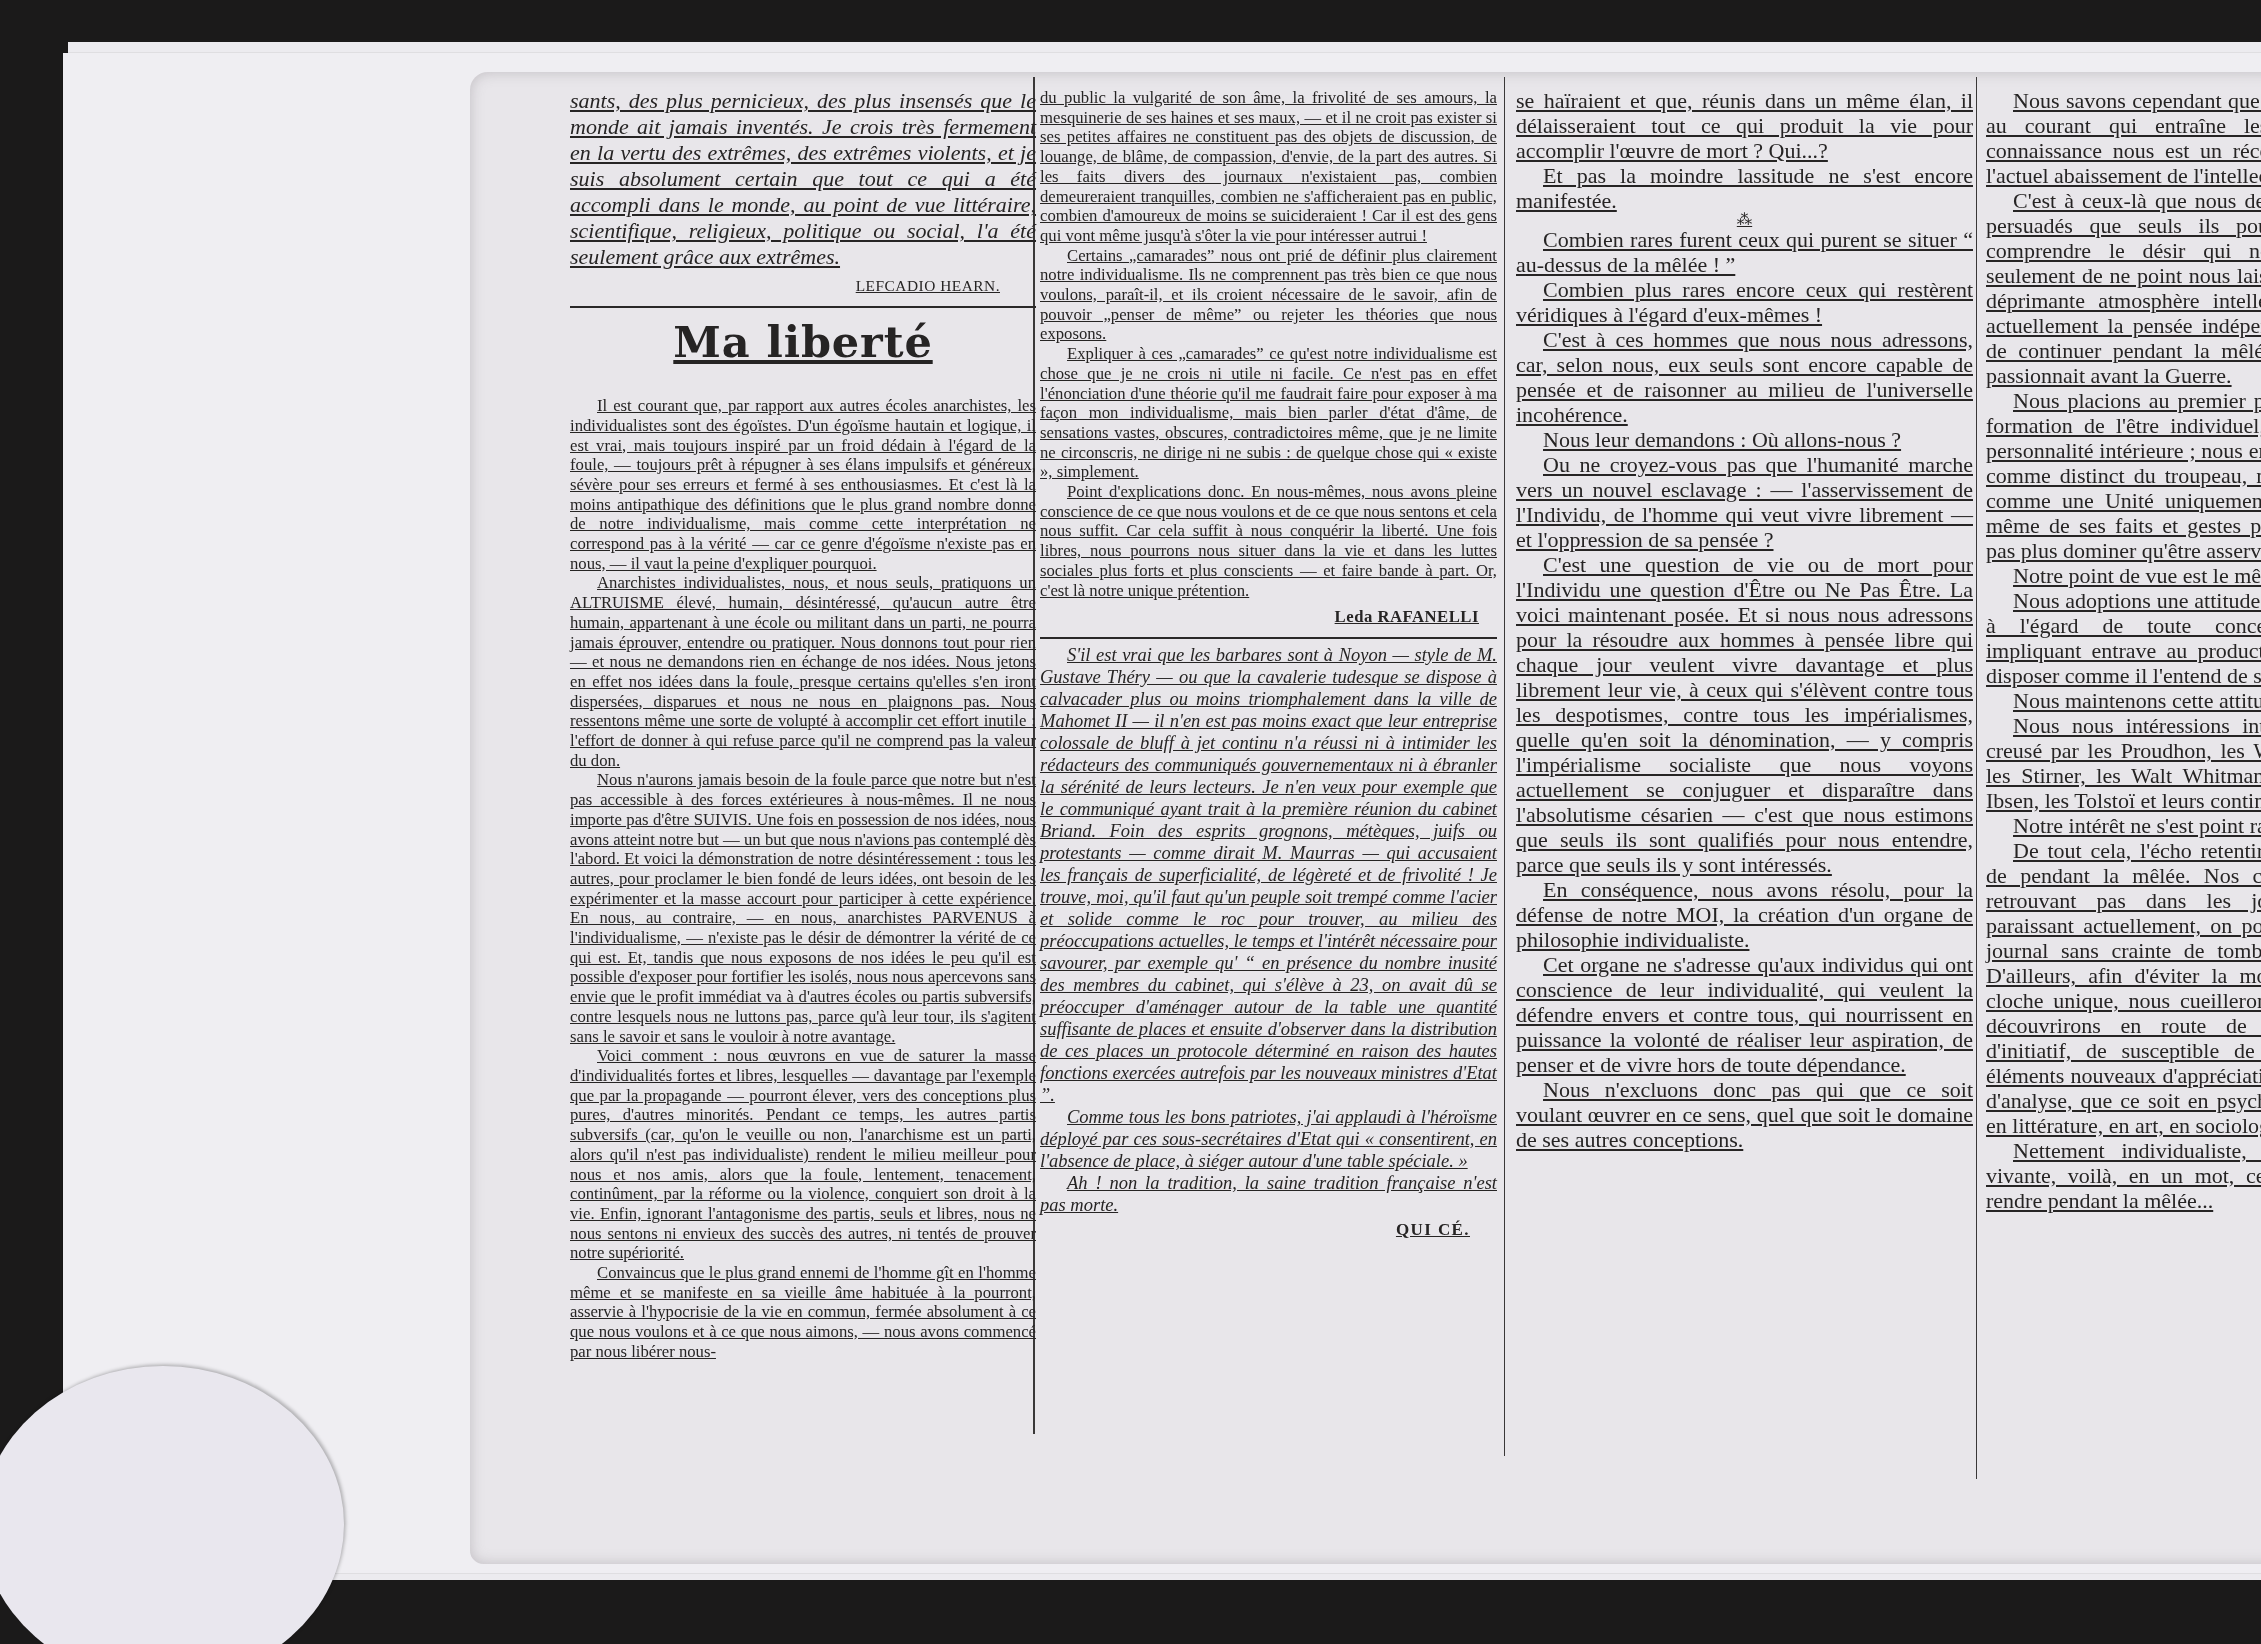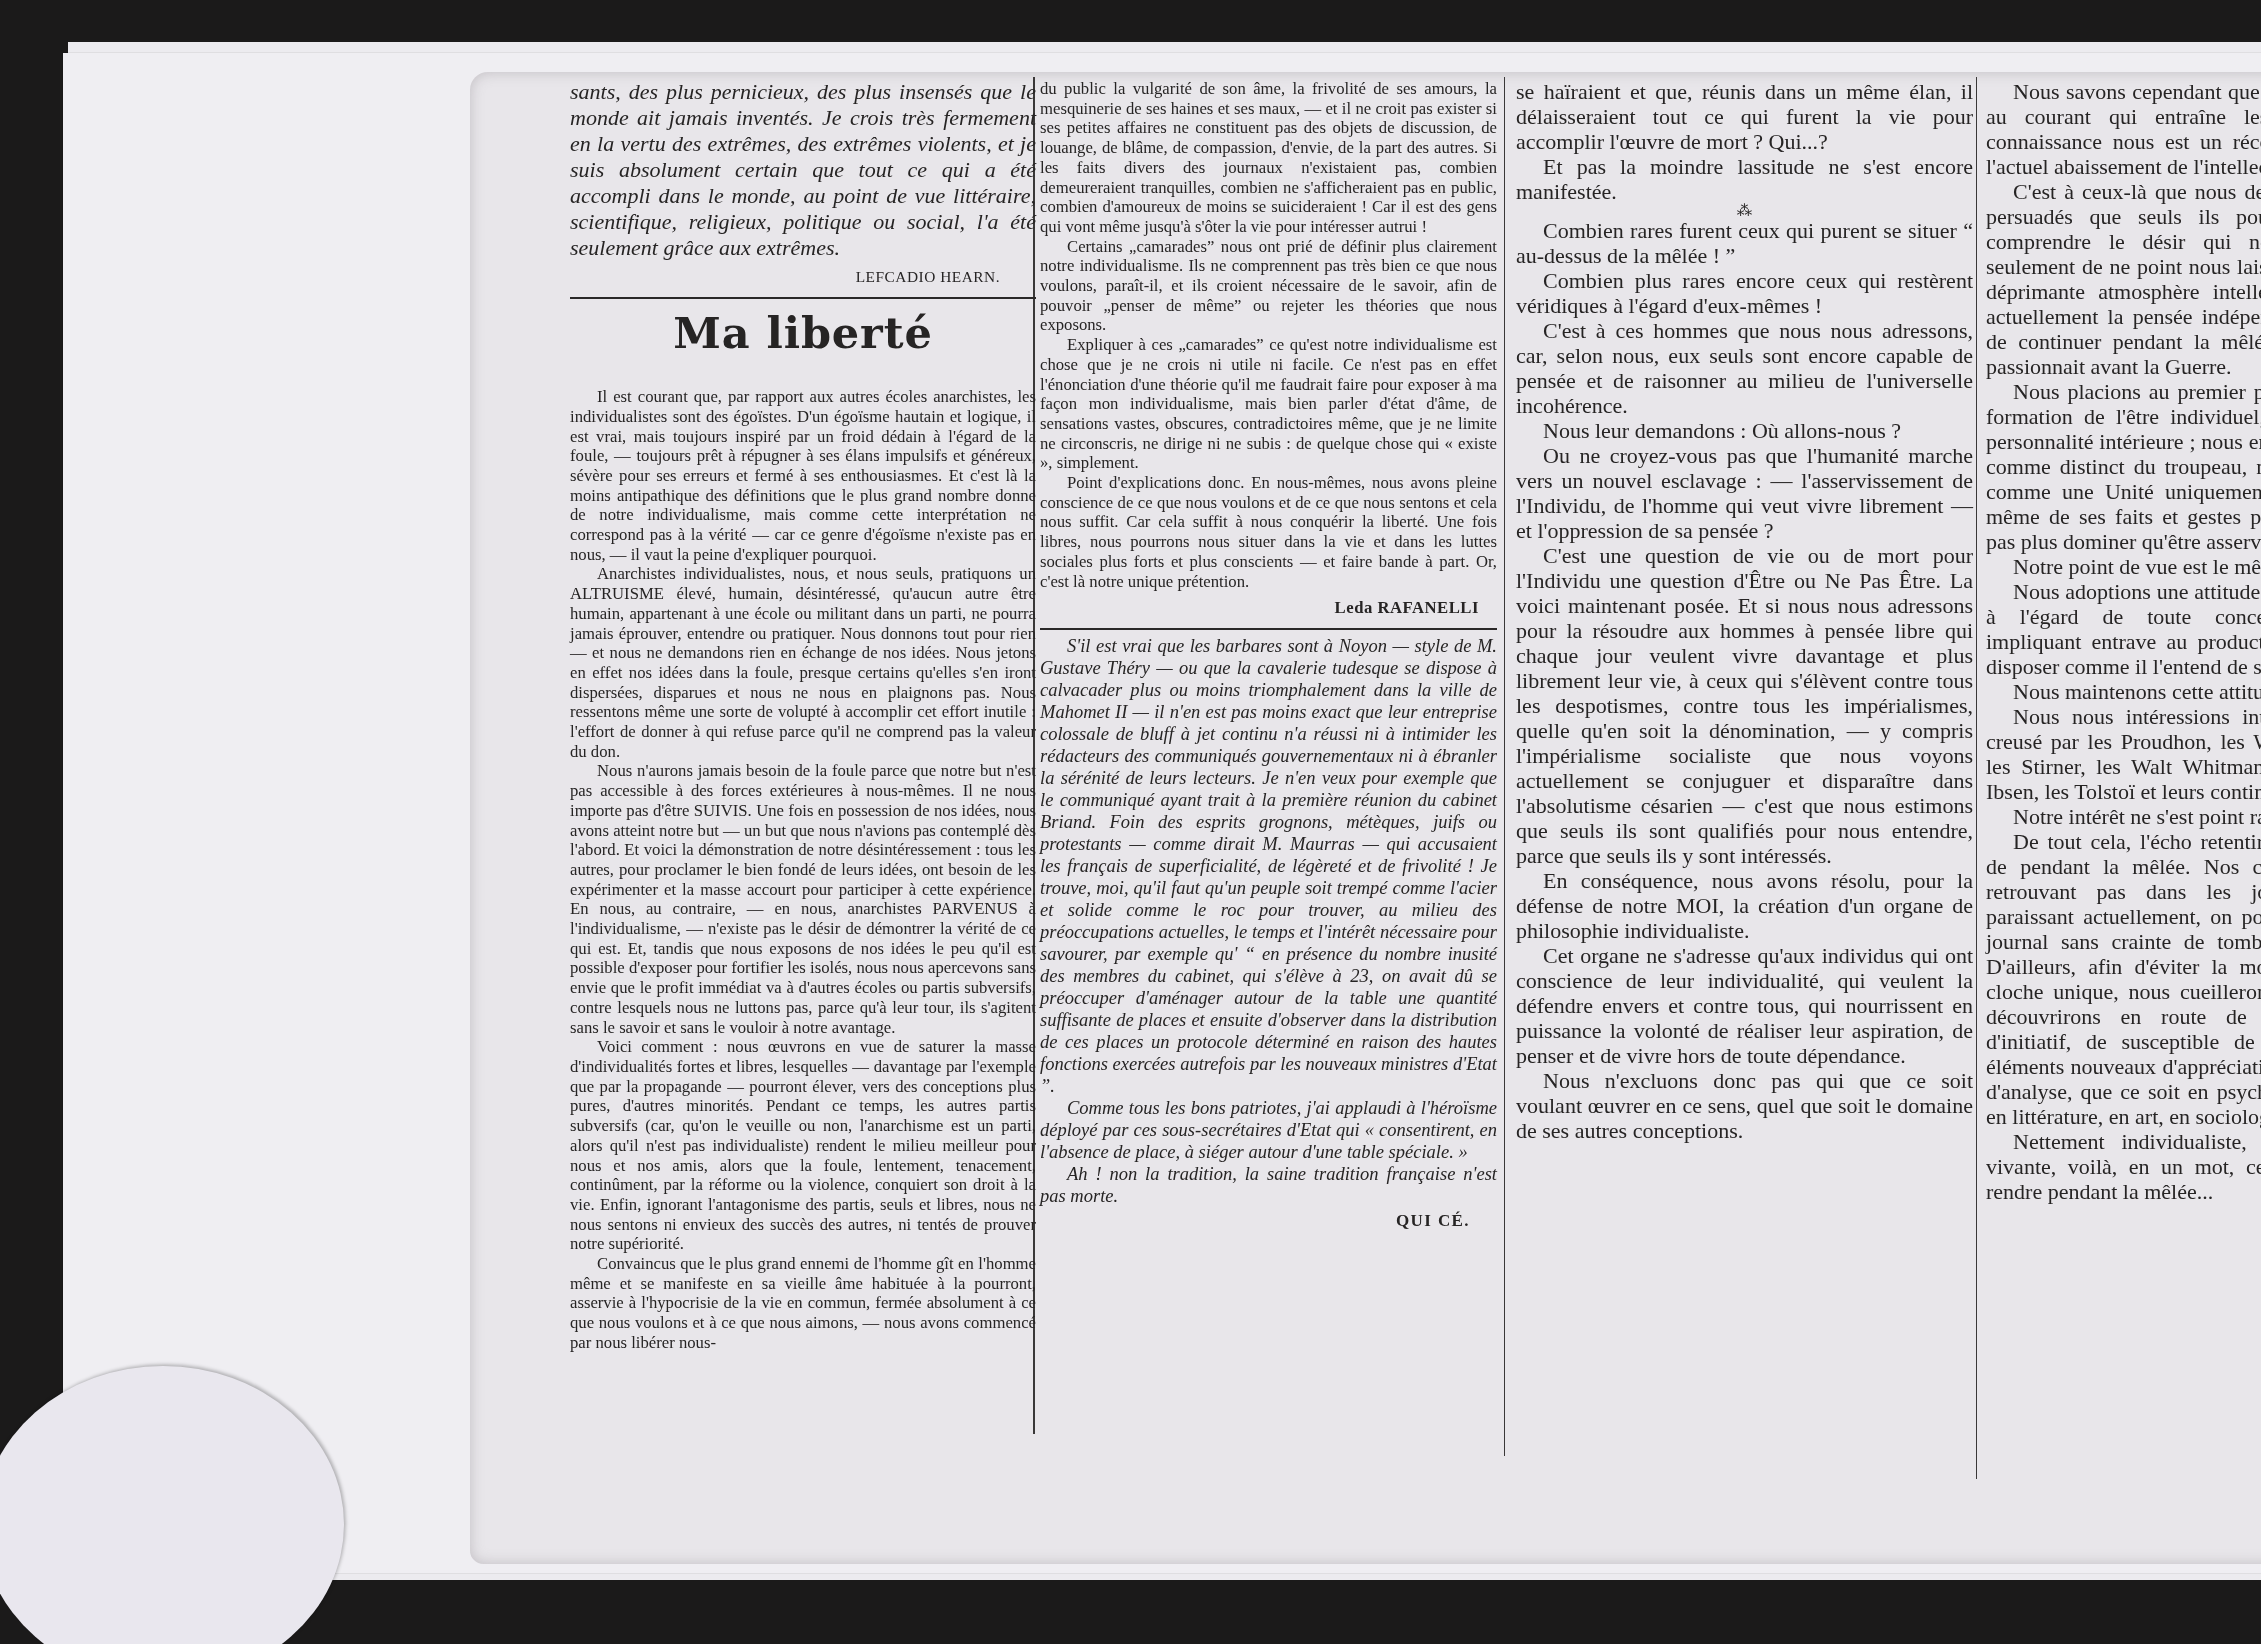--- a/index.html
+++ b/index.html
@@ -1,21 +1,21 @@
 <!DOCTYPE html>
 <html style="font-size:7.2px"><head>
 <meta charset="utf-8">
 <style>
   html,body{margin:0;padding:0;}
   body{width:2633px;height:1645px;background:#1b1a1a;position:relative;overflow:hidden;font-family:"Liberation Serif","DejaVu Serif",serif;color:#262424;}
   .sheet-back{position:absolute;left:68px;top:42px;width:2565px;height:1538px;background:#ecebef;}
   .sheet{position:absolute;left:63px;top:53px;width:2505px;height:1520px;background:#efeef2;box-shadow:0 0 0.9px rgba(0,0,0,.4);}
   .curl{position:absolute;left:-18px;top:1366px;width:362px;height:317px;border-radius:50%;background:#e9e7ee;box-shadow:1.8px -1.8px 3.6px rgba(0,0,0,.25);}
   .clipping{position:absolute;left:470px;top:72px;width:2107px;height:1492px;background:#e8e6ea;border-radius:18px 9px 9px 13.6px;box-shadow:inset 0 0 13.6px rgba(120,115,120,.35);}
-  .col{position:absolute;top:79px;font-size:19px;line-height:22.6px;text-align:justify;hyphens:none;}
+  .col{position:absolute;top:88px;font-size:19px;line-height:22.6px;text-align:justify;hyphens:none;text-decoration:underline;}
   .col p{margin:0;text-indent:27px;}
   .col p.noindent{text-indent:0;}
   .col .it{font-style:italic;}
   .col1{left:570px;width:466px;}
   .col2{left:1040px;width:457px;font-size:16.7px;line-height:19.7px;}
   .col3{left:1516px;width:457px;font-size:22px;line-height:25px;}
   .col4{left:1986px;width:457px;font-size:22px;line-height:25px;}
   .col1 .quote{font-style:italic;font-size:22px;line-height:26px;}
   .col1 .body{font-size:16.7px;line-height:19.7px;}
   .sig{text-align:right;text-indent:0 !important;font-variant:small-caps;letter-spacing:0.5px;}
@@ -63,21 +63,21 @@
   <hr class="rule">
   <div class="it" style="font-size:18.5px;line-height:22px;">
     <p>S'il est vrai que les barbares sont à Noyon — style de M. Gustave Théry — ou que la cavalerie tudesque se dispose à calvacader plus ou moins triomphalement dans la ville de Mahomet II — il n'en est pas moins exact que leur entreprise colossale de bluff à jet continu n'a réussi ni à intimider les rédacteurs des communiqués gouvernementaux ni à ébranler la sérénité de leurs lecteurs. Je n'en veux pour exemple que le communiqué ayant trait à la première réunion du cabinet Briand. Foin des esprits grognons, métèques, juifs ou protestants — comme dirait M. Maurras — qui accusaient les français de superficialité, de légèreté et de frivolité ! Je trouve, moi, qu'il faut qu'un peuple soit trempé comme l'acier et solide comme le roc pour trouver, au milieu des préoccupations actuelles, le temps et l'intérêt nécessaire pour savourer, par exemple qu' “ en présence du nombre inusité des membres du cabinet, qui s'élève à 23, on avait dû se préoccuper d'aménager autour de la table une quantité suffisante de places et ensuite d'observer dans la distribution de ces places un protocole déterminé en raison des hautes fonctions exercées autrefois par les nouveaux ministres d'Etat ”.</p>
     <p>Comme tous les bons patriotes, j'ai applaudi à l'héroïsme déployé par ces sous-secrétaires d'Etat qui « consentirent, en l'absence de place, à siéger autour d'une table spéciale. »</p>
     <p>Ah ! non la tradition, la saine tradition française n'est pas morte.</p>
   </div>
   <p class="sig bold-sig" style="margin:4.5px 27px 0 0;font-variant:normal;">QUI CÉ.</p>
 </div>
 
 <div class="col col3">
-  <p class="noindent">se haïraient et que, réunis dans un même élan, il délaisseraient tout ce qui furent la vie pour accomplir l'œuvre de mort ? Qui...?</p>
+  <p class="noindent">se haïraient et que, réunis dans un même élan, il délaisseraient tout ce qui produit la vie pour accomplir l'œuvre de mort ? Qui...?</p>
   <p>Et pas la moindre lassitude ne s'est encore manifestée.</p>
   <p class="stars">⁂</p>
   <p>Combien rares furent ceux qui purent se situer “ au-dessus de la mêlée ! ”</p>
   <p>Combien plus rares encore ceux qui restèrent véridiques à l'égard d'eux-mêmes !</p>
   <p>C'est à ces hommes que nous nous adressons, car, selon nous, eux seuls sont encore capable de pensée et de raisonner au milieu de l'universelle incohérence.</p>
   <p>Nous leur demandons : Où allons-nous ?</p>
   <p>Ou ne croyez-vous pas que l'humanité marche vers un nouvel esclavage : — l'asservissement de l'Individu, de l'homme qui veut vivre librement — et l'oppression de sa pensée ?</p>
   <p>C'est une question de vie ou de mort pour l'Individu une question d'Être ou Ne Pas Être. La voici maintenant posée. Et si nous nous adressons pour la résoudre aux hommes à pensée libre qui chaque jour veulent vivre davantage et plus librement leur vie, à ceux qui s'élèvent contre tous les despotismes, contre tous les impérialismes, quelle qu'en soit la dénomination, — y compris l'impérialisme socialiste que nous voyons actuellement se conjuguer et disparaître dans l'absolutisme césarien — c'est que nous estimons que seuls ils sont qualifiés pour nous entendre, parce que seuls ils y sont intéressés.</p>
   <p>En conséquence, nous avons résolu, pour la défense de notre MOI, la création d'un organe de philosophie individualiste.</p>
   <p>Cet organe ne s'adresse qu'aux individus qui ont conscience de leur individualité, qui veulent la défendre envers et contre tous, qui nourrissent en puissance la volonté de réaliser leur aspiration, de penser et de vivre hors de toute dépendance.</p>

